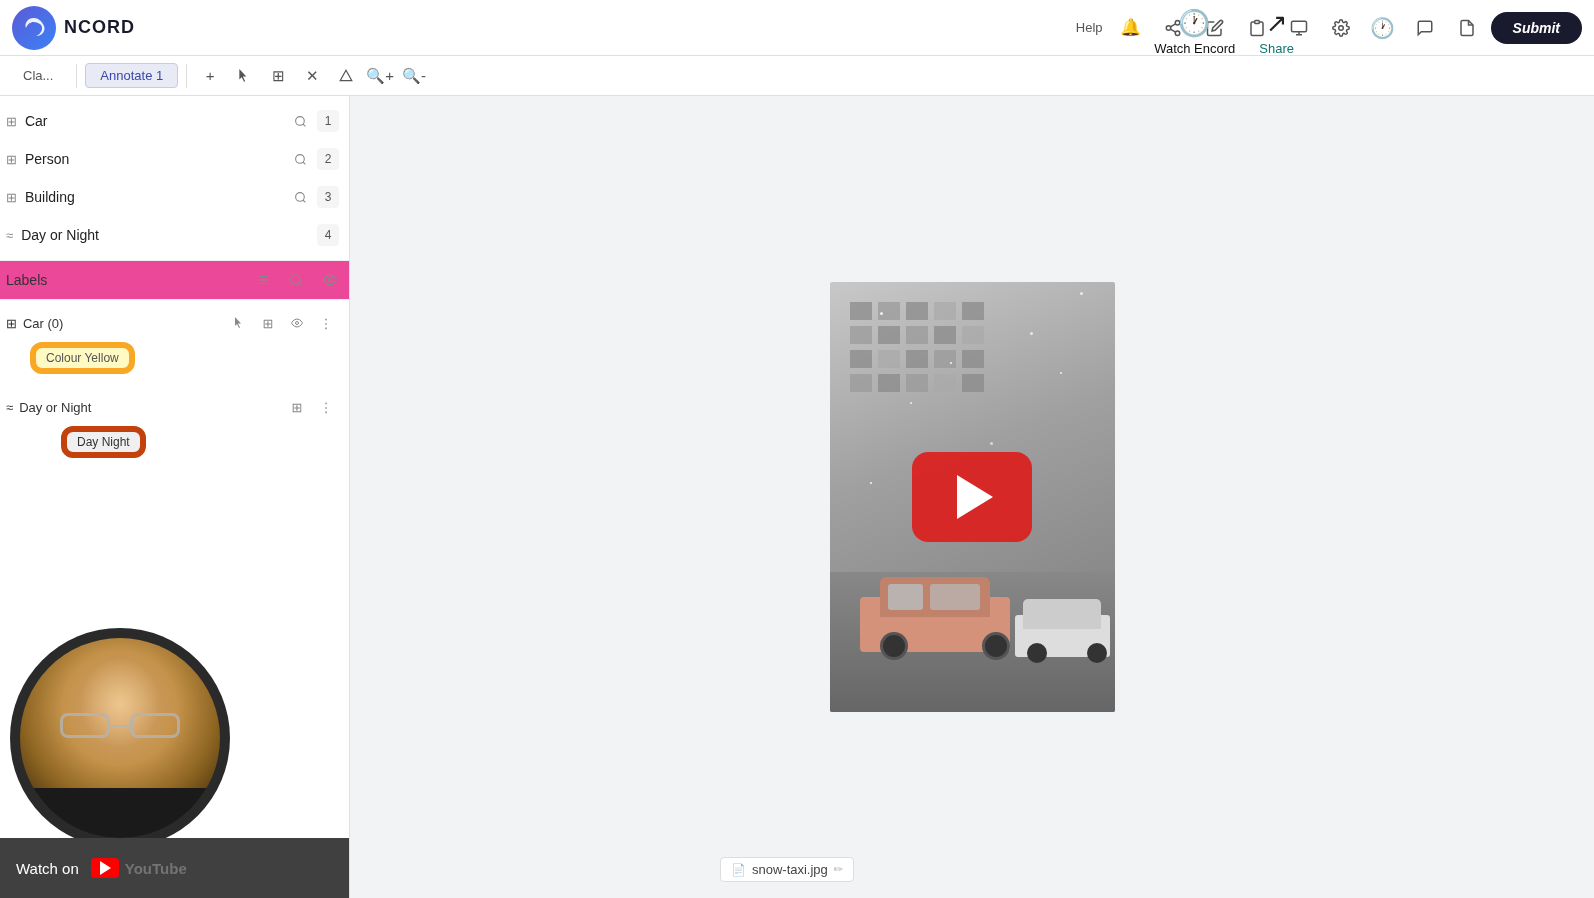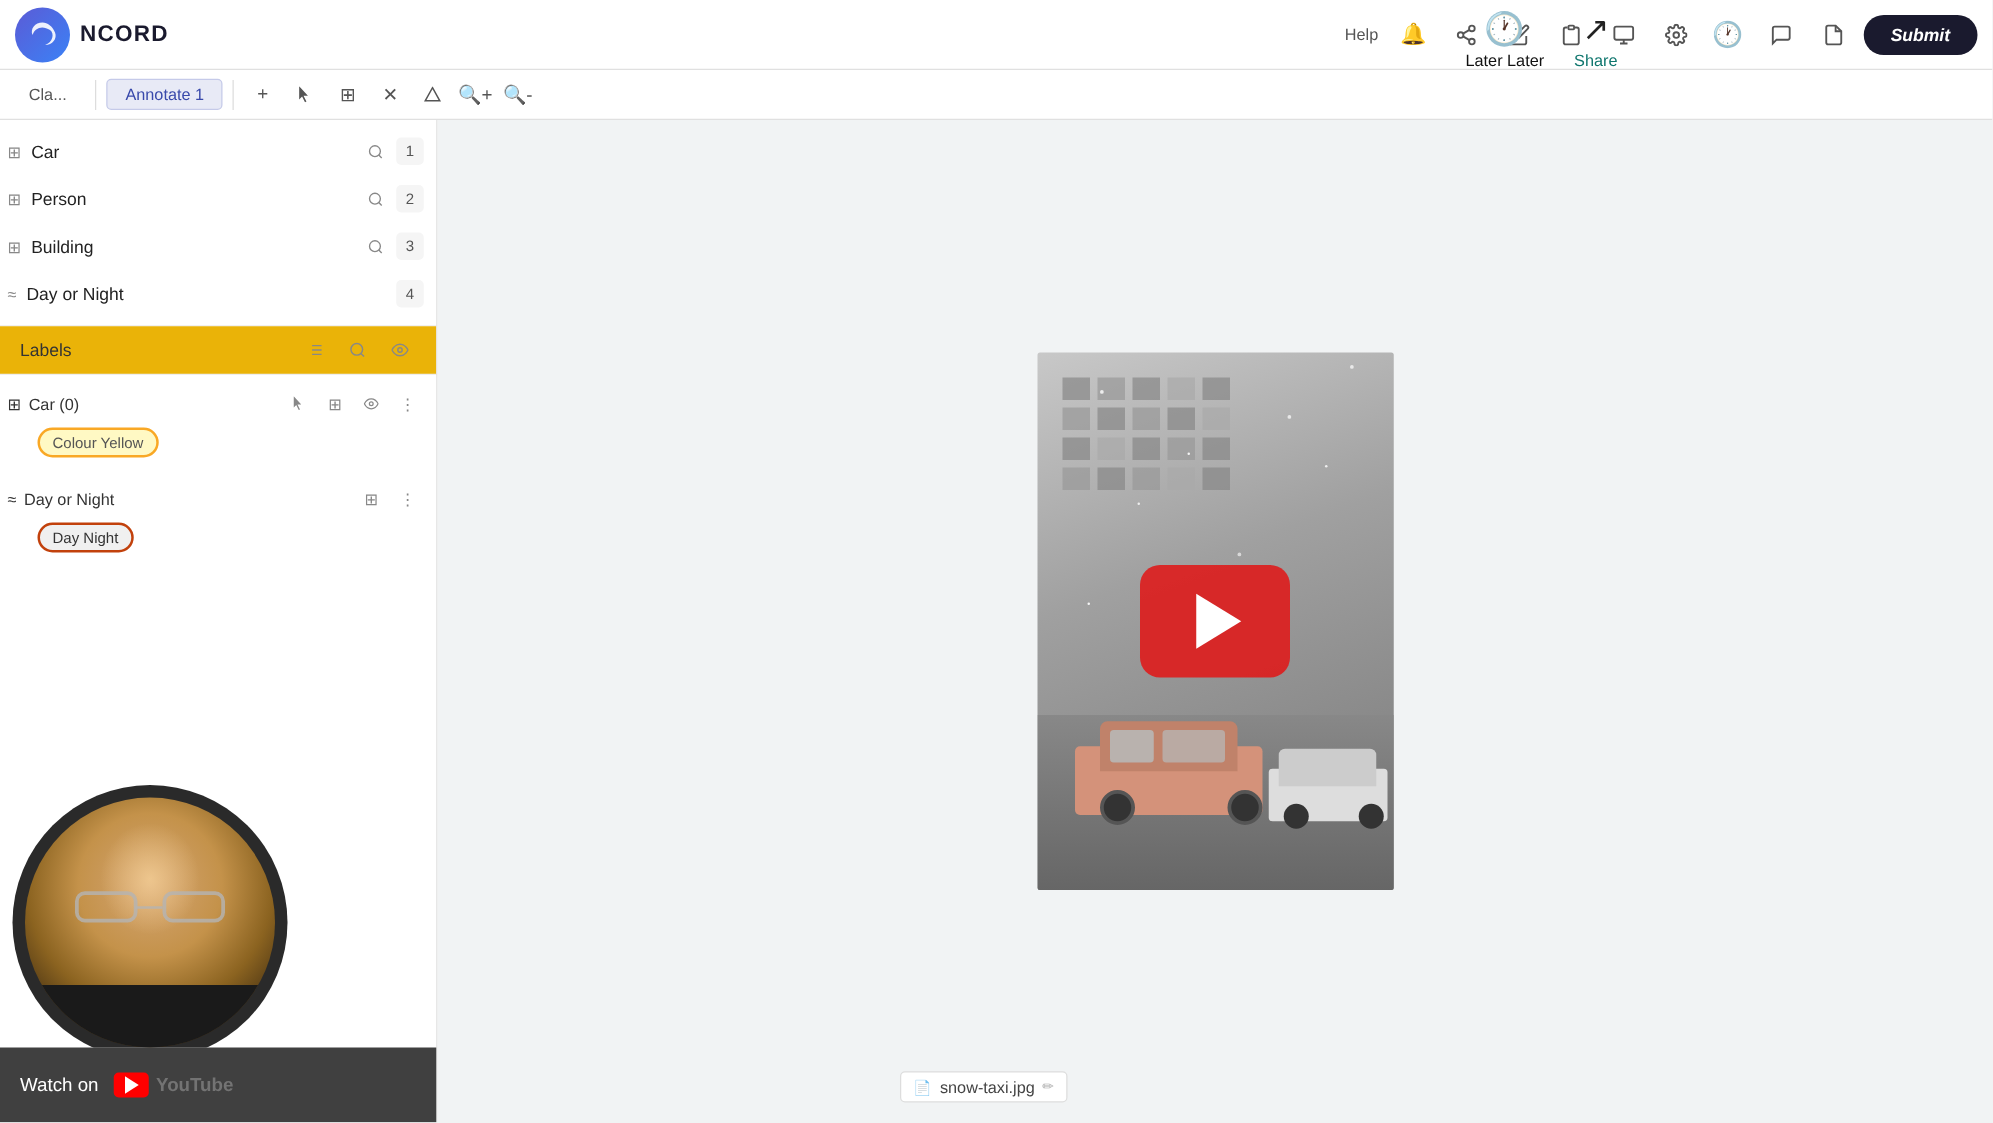--- a/index.html
+++ b/index.html
@@ -78,41 +78,41 @@
     }
     .class-num {
       width: 22px; height: 22px; border-radius: 4px; background: #f5f5f5;
       display: flex; align-items: center; justify-content: center;
       font-size: 12px; color: #555; font-weight: 500;
     }
     .radio-icon { font-size: 13px; color: #888; }
 
     
     .labels-header {
-      display: flex; align-items: center; padding: 6px 16px; background: #eab308;
+      display: flex; align-items: center; padding: 6px 6px; background: #ec4899;
       border-bottom: 1px solid #eee; gap: 8px;
     }
     .labels-title { font-size: 14px; font-weight: 500; color: #333; flex: 1; }
     .labels-icon-btn {
       width: 26px; height: 26px; border: none; background: transparent;
       cursor: pointer; display: flex; align-items: center; justify-content: center;
       color: #888; font-size: 13px; border-radius: 3px;
     }
 
     .label-item { padding: 4px 0; }
     .label-row {
       display: flex; align-items: center; justify-content: space-between;
       padding: 4px 10px 2px 6px; height: 36px;
     }
     .label-name { font-size: 13px; color: #333; display: flex; align-items: center; gap: 6px; }
     .label-actions { display: flex; align-items: center; gap: 3px; }
     .tag-btn {
       display: inline-block; padding: 3px 10px; border-radius: 12px;
       background: #f0f0f0; font-size: 12px; color: #333; cursor: pointer;
-      border: 2px solid #c2410c; margin-left: 10px;
+      border: 6px solid #c2410c; margin-left: 10px;
     }
     .tag-btn.yellow { background: #fff9c4; border-color: #f9a825; color: #555; }
 
     
     .watch-bar {
       position: absolute; bottom: 0; left: 0; width: 350px; height: 60px;
       background: rgba(0,0,0,0.75); display: flex; align-items: center;
       padding: 0 16px; gap: 12px;
     }
     .watch-on-text { color: #fff; font-size: 15px; font-weight: 500; }
@@ -215,21 +215,21 @@
           <polyline points="14 2 14 8 20 8"></polyline>
         </svg>
     </button>
     <button class="submit-btn">Submit</button>
   </div>
 </div>
 
 <div style="position:absolute;top:8px;right:300px;display:flex;align-items:center;gap:24px;z-index:10;">
   <button class="watch-later-btn" style="display:flex;flex-direction:column;align-items:center;gap:2px;background:transparent;border:none;cursor:pointer;">
     <div style="font-size:26px;">🕐</div>
-    <span style="font-size:13px;color:#111;font-weight:500;">Later Later</span>
+    <span style="font-size:13px;color:#111;font-weight:500;">Watch Encord</span>
   </button>
   <button class="share-btn" style="display:flex;flex-direction:column;align-items:center;gap:2px;background:transparent;border:none;cursor:pointer;">
     <div style="font-size:26px;">↗</div>
     <span style="font-size:13px;color:#0f766e;font-weight:500;">Share</span>
   </button>
 </div>
 
 <div class="toolbar-row">
   <div class="toolbar-tab" style="font-size:13px;color:#555;">Cla...</div>
   <div class="toolbar-sep"></div>
@@ -374,21 +374,21 @@
       <div class="label-row">
         <div class="label-name">
           <span>≈</span>
           <span>Day or Night</span>
         </div>
         <div class="label-actions">
           <button class="small-icon-btn">⊞</button>
           <button class="small-icon-btn">⋮</button>
         </div>
       </div>
-      <div style="padding: 2px 10px 6px 20px;">
+      <div style="padding: 2px 10px 6px 20px; margin-left: 31px;">
         <span class="tag-btn">Day Night</span>
       </div>
     </div>
 
     <div style="position:absolute;bottom:60px;left:0;width:240px;height:210px;overflow:hidden;">
       <div style="width:220px;height:220px;border-radius:50%;overflow:hidden;margin:0 auto;background:#2a2a2a;display:flex;align-items:center;justify-content:center;">
 
         <div style="position:relative;width:200px;height:200px;border-radius:50%;background:radial-gradient(circle at 50% 35%, #d4a574 0%, #c4924a 35%, #8b6320 60%, #3a2810 85%);overflow:hidden;">
 
           <div style="position:absolute;top:20px;left:60px;width:80px;height:90px;background:radial-gradient(ellipse,rgba(255,220,160,0.6) 0%,transparent 70%);border-radius:50%;"></div>

